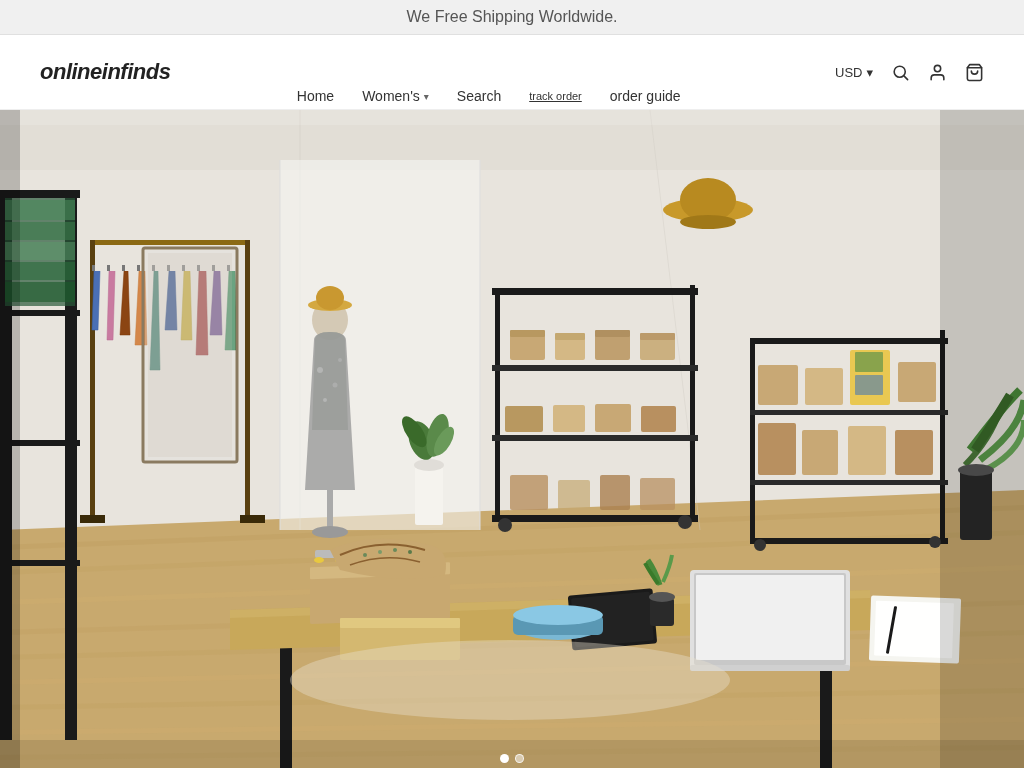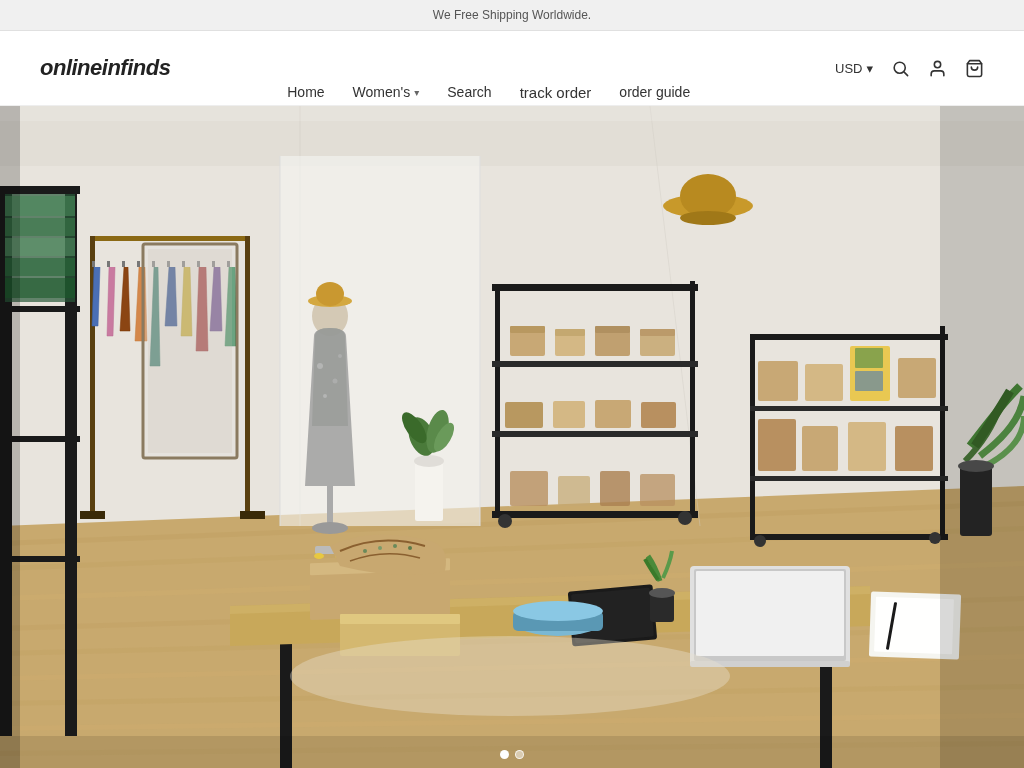--- a/index.html
+++ b/index.html
@@ -14,21 +14,21 @@
       height: 768px;
       overflow: hidden;
       background: #fff;
     }
 
     
     .announcement-bar {
       background: #f0f0f0;
       text-align: center;
       padding: 8px 0;
-      font-size: 12px;
+      font-size: 16px;
       color: #555;
       border-bottom: 1px solid #e0e0e0;
     }
 
     
     .header {
       display: flex;
       align-items: center;
       justify-content: space-between;
       padding: 0 40px;
@@ -67,21 +67,22 @@
       gap: 4px;
       margin-top: 48px;
     }
 
     .nav-item .chevron {
       font-size: 10px;
       color: #666;
     }
 
     .nav-item.track {
-      font-size: 15px;
+      font-size: 11px;
+      text-decoration: underline;
     }
 
     .header-icons {
       display: flex;
       align-items: center;
       gap: 18px;
     }
 
     .header-icon {
       cursor: pointer;

